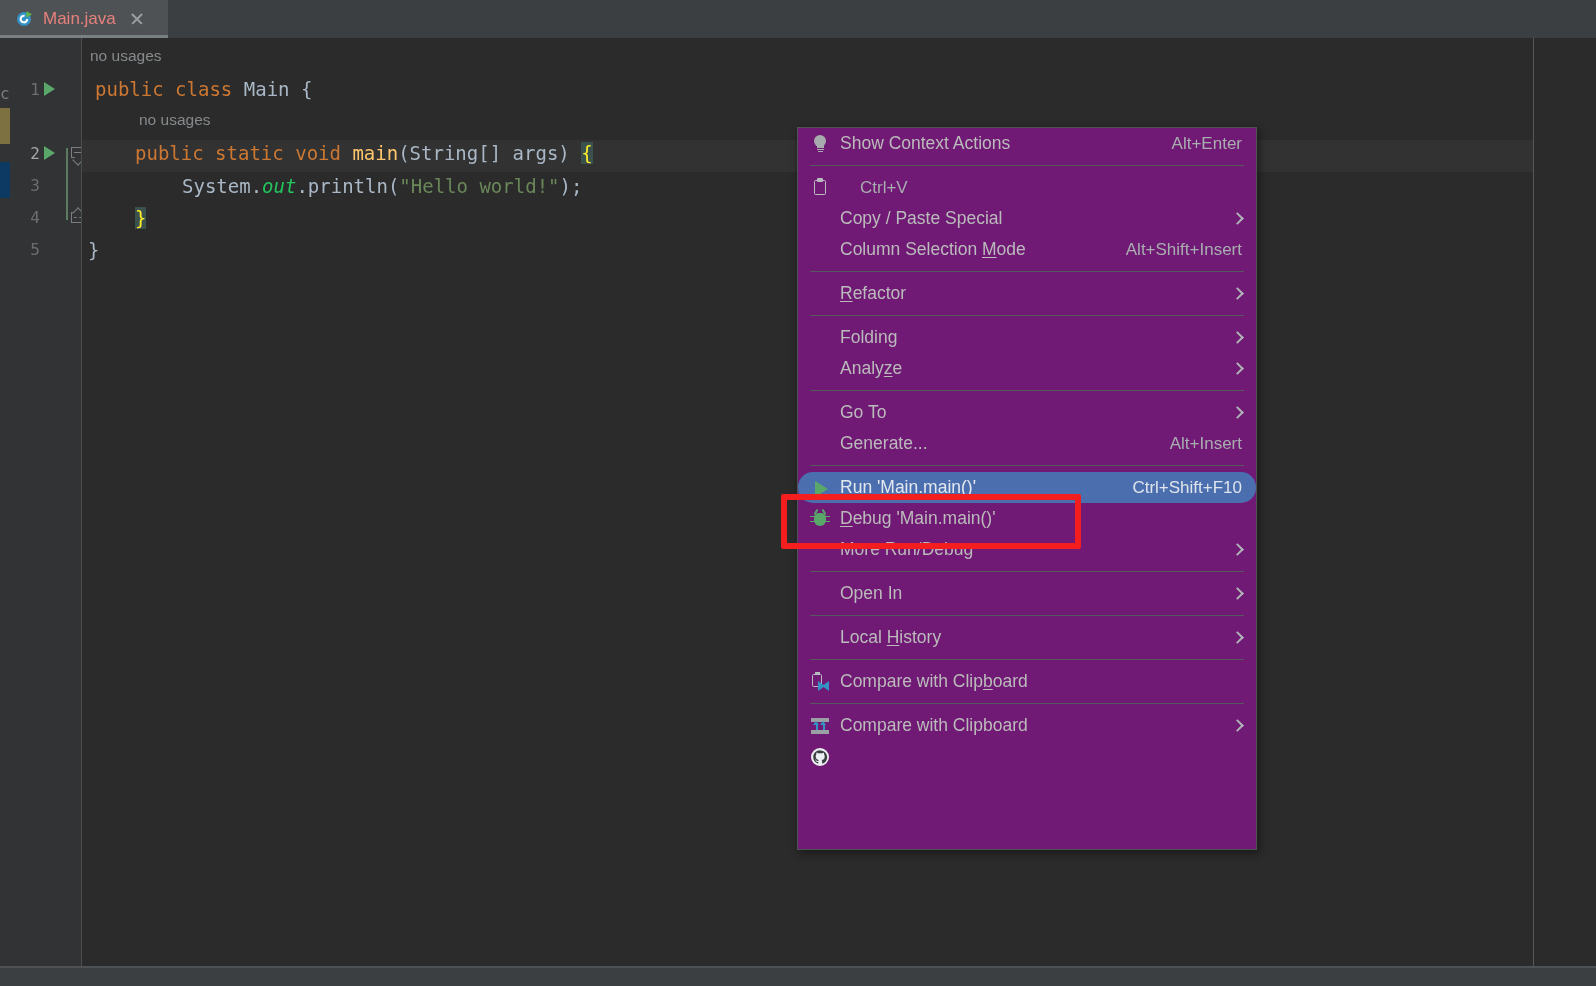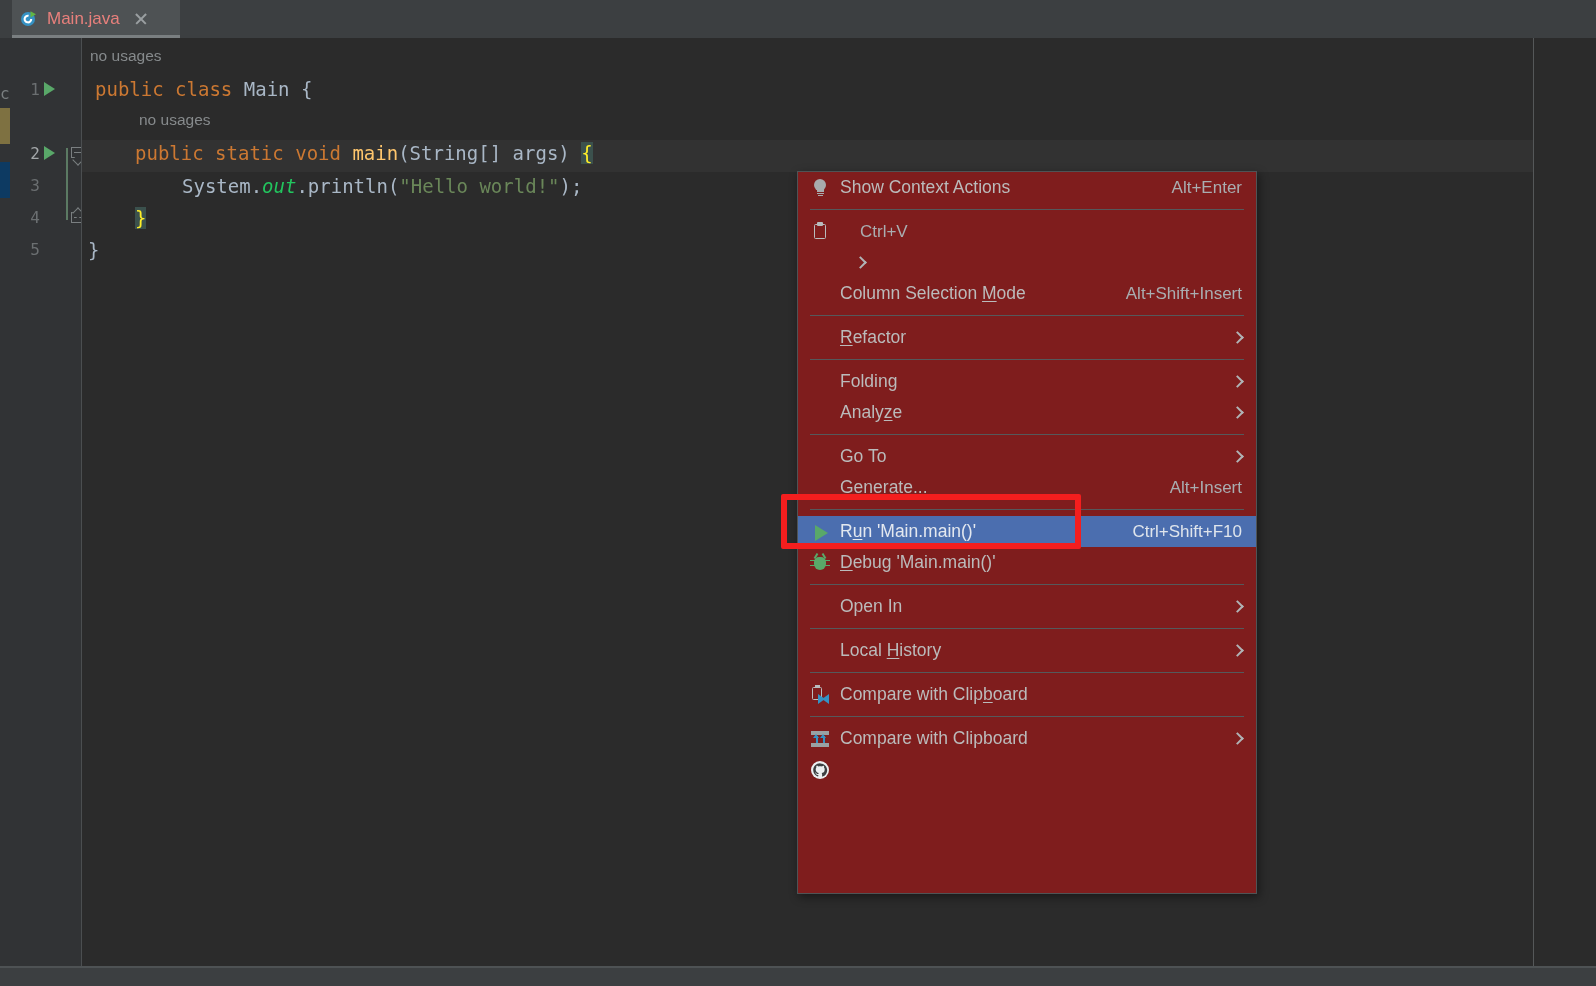--- a/index.html
+++ b/index.html
@@ -12,21 +12,21 @@
   #root { position: relative; width: 1596px; height: 986px; background: #3c3f41; }
 
   
   .tabbar {
     position: absolute; left: 0; top: 0; width: 1596px; height: 38px;
     background: #3c3f41;
   }
   .tab {
     position: absolute; left: 0; top: 0; width: 168px; height: 38px;
     background: #4e5254;
-    display: flex; align-items: center; padding-left: 8px; gap: 9px; margin-left: 12px;
+    display: flex; align-items: center; padding-left: 16px; gap: 9px;
   }
   .tab-underline {
     position: absolute; left: 0; bottom: 0; width: 168px; height: 3px;
     background: #7a7f81;
   }
   .tab-icon { position: relative; width: 18px; height: 18px; flex: 0 0 18px; }
   .tab-label {
     font-size: 17px; color: #e8807c; white-space: nowrap;
     font-family: "Liberation Sans", sans-serif;
   }
@@ -133,29 +133,28 @@
   .sfield { color: #22c55e; font-style: italic; }
   .plain { color: #a9b7c6; }
   .brace-hl { background: #3b514d; color: #ffef28; }
   .current-line-bg {
     position: absolute; left: 0; background: #323232;
   }
 
   
   .ctxmenu {
     position: absolute; left: 797px; top: 127px; width: 460px; height: 723px;
-    background: #7f1d1d; border: 1px solid #4f5355;
+    background: #701a75; border: 1px solid #4f5355;
     box-shadow: 2px 3px 9px rgba(0,0,0,0.45);
-    margin-top: 44px;
   }
   .mi {
     position: relative; height: 31px; display: flex; align-items: center;
     padding-left: 12px; padding-right: 14px; cursor: default;
   }
-  .mi.selected { background: #4b6eaf; }
+  .mi.selected { background: #4b6eaf; border-radius: 15px; }
   .mi-icon {
     width: 20px; height: 20px; flex: 0 0 20px; position: relative; margin-right: 10px;
   }
   .mi-label {
     flex: 1 1 auto; font-size: 17.5px; color: #bbbbbb; white-space: nowrap;
     font-family: "Liberation Sans", sans-serif;
   }
   .mi.selected .mi-label { color: #e3e8ef; }
   .mi-short {
     font-size: 17px; color: #a9adb0; white-space: nowrap; padding-left: 20px;
@@ -337,20 +336,21 @@
     <div class="mi">
       <span class="mi-icon">
         <span class="ic-clip-body"></span>
           <span class="ic-clip-top"></span>
       </span>
       <span class="mi-short">Ctrl+V</span>
     </div>
 
     <div class="mi">
       <span class="mi-icon"></span>
+      <span class="mi-label">Copy / Paste Special</span>
       <span class="mi-arrow"></span>
     </div>
 
     <div class="mi">
       <span class="mi-icon"></span>
       <span class="mi-label">Column Selection <span class="mnem">M</span>ode</span>
       <span class="mi-short">Alt+Shift+Insert</span>
     </div>
 
     <div class="sep"></div>
@@ -406,20 +406,25 @@
         <span class="ic-bug-a1"></span>
           <span class="ic-bug-a2"></span>
         <span class="ic-bug-l" style="left:0px; top:7px;"></span>
         <span class="ic-bug-l" style="left:0px; top:12px;"></span>
         <span class="ic-bug-l" style="left:15px; top:7px;"></span>
         <span class="ic-bug-l" style="left:15px; top:12px;"></span>
       </span>
       <span class="mi-label"><span class="mnem">D</span>ebug 'Main.main()'</span>
     </div>
 
+    <div class="mi">
+      <span class="mi-icon"></span>
+      <span class="mi-label">More Run/Debug</span>
+      <span class="mi-arrow"></span>
+    </div>
 
     <div class="sep"></div>
 
     <div class="mi">
       <span class="mi-icon"></span>
       <span class="mi-label">Open In</span>
       <span class="mi-arrow"></span>
     </div>
 
     <div class="sep"></div>

